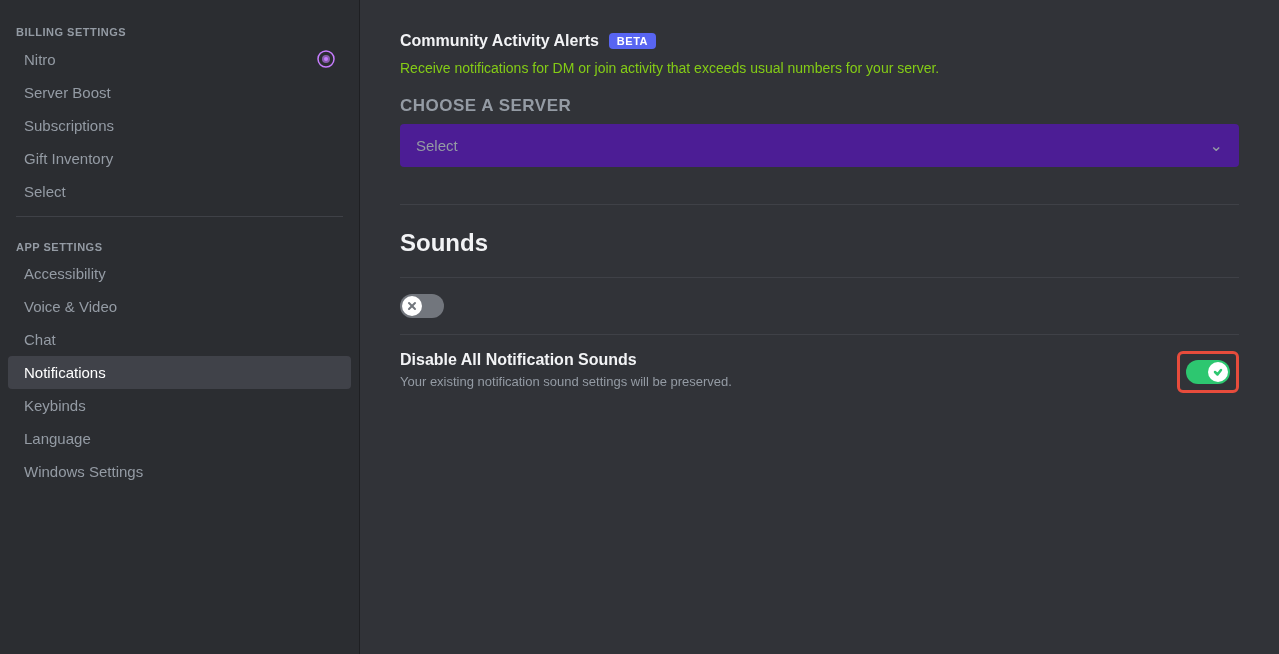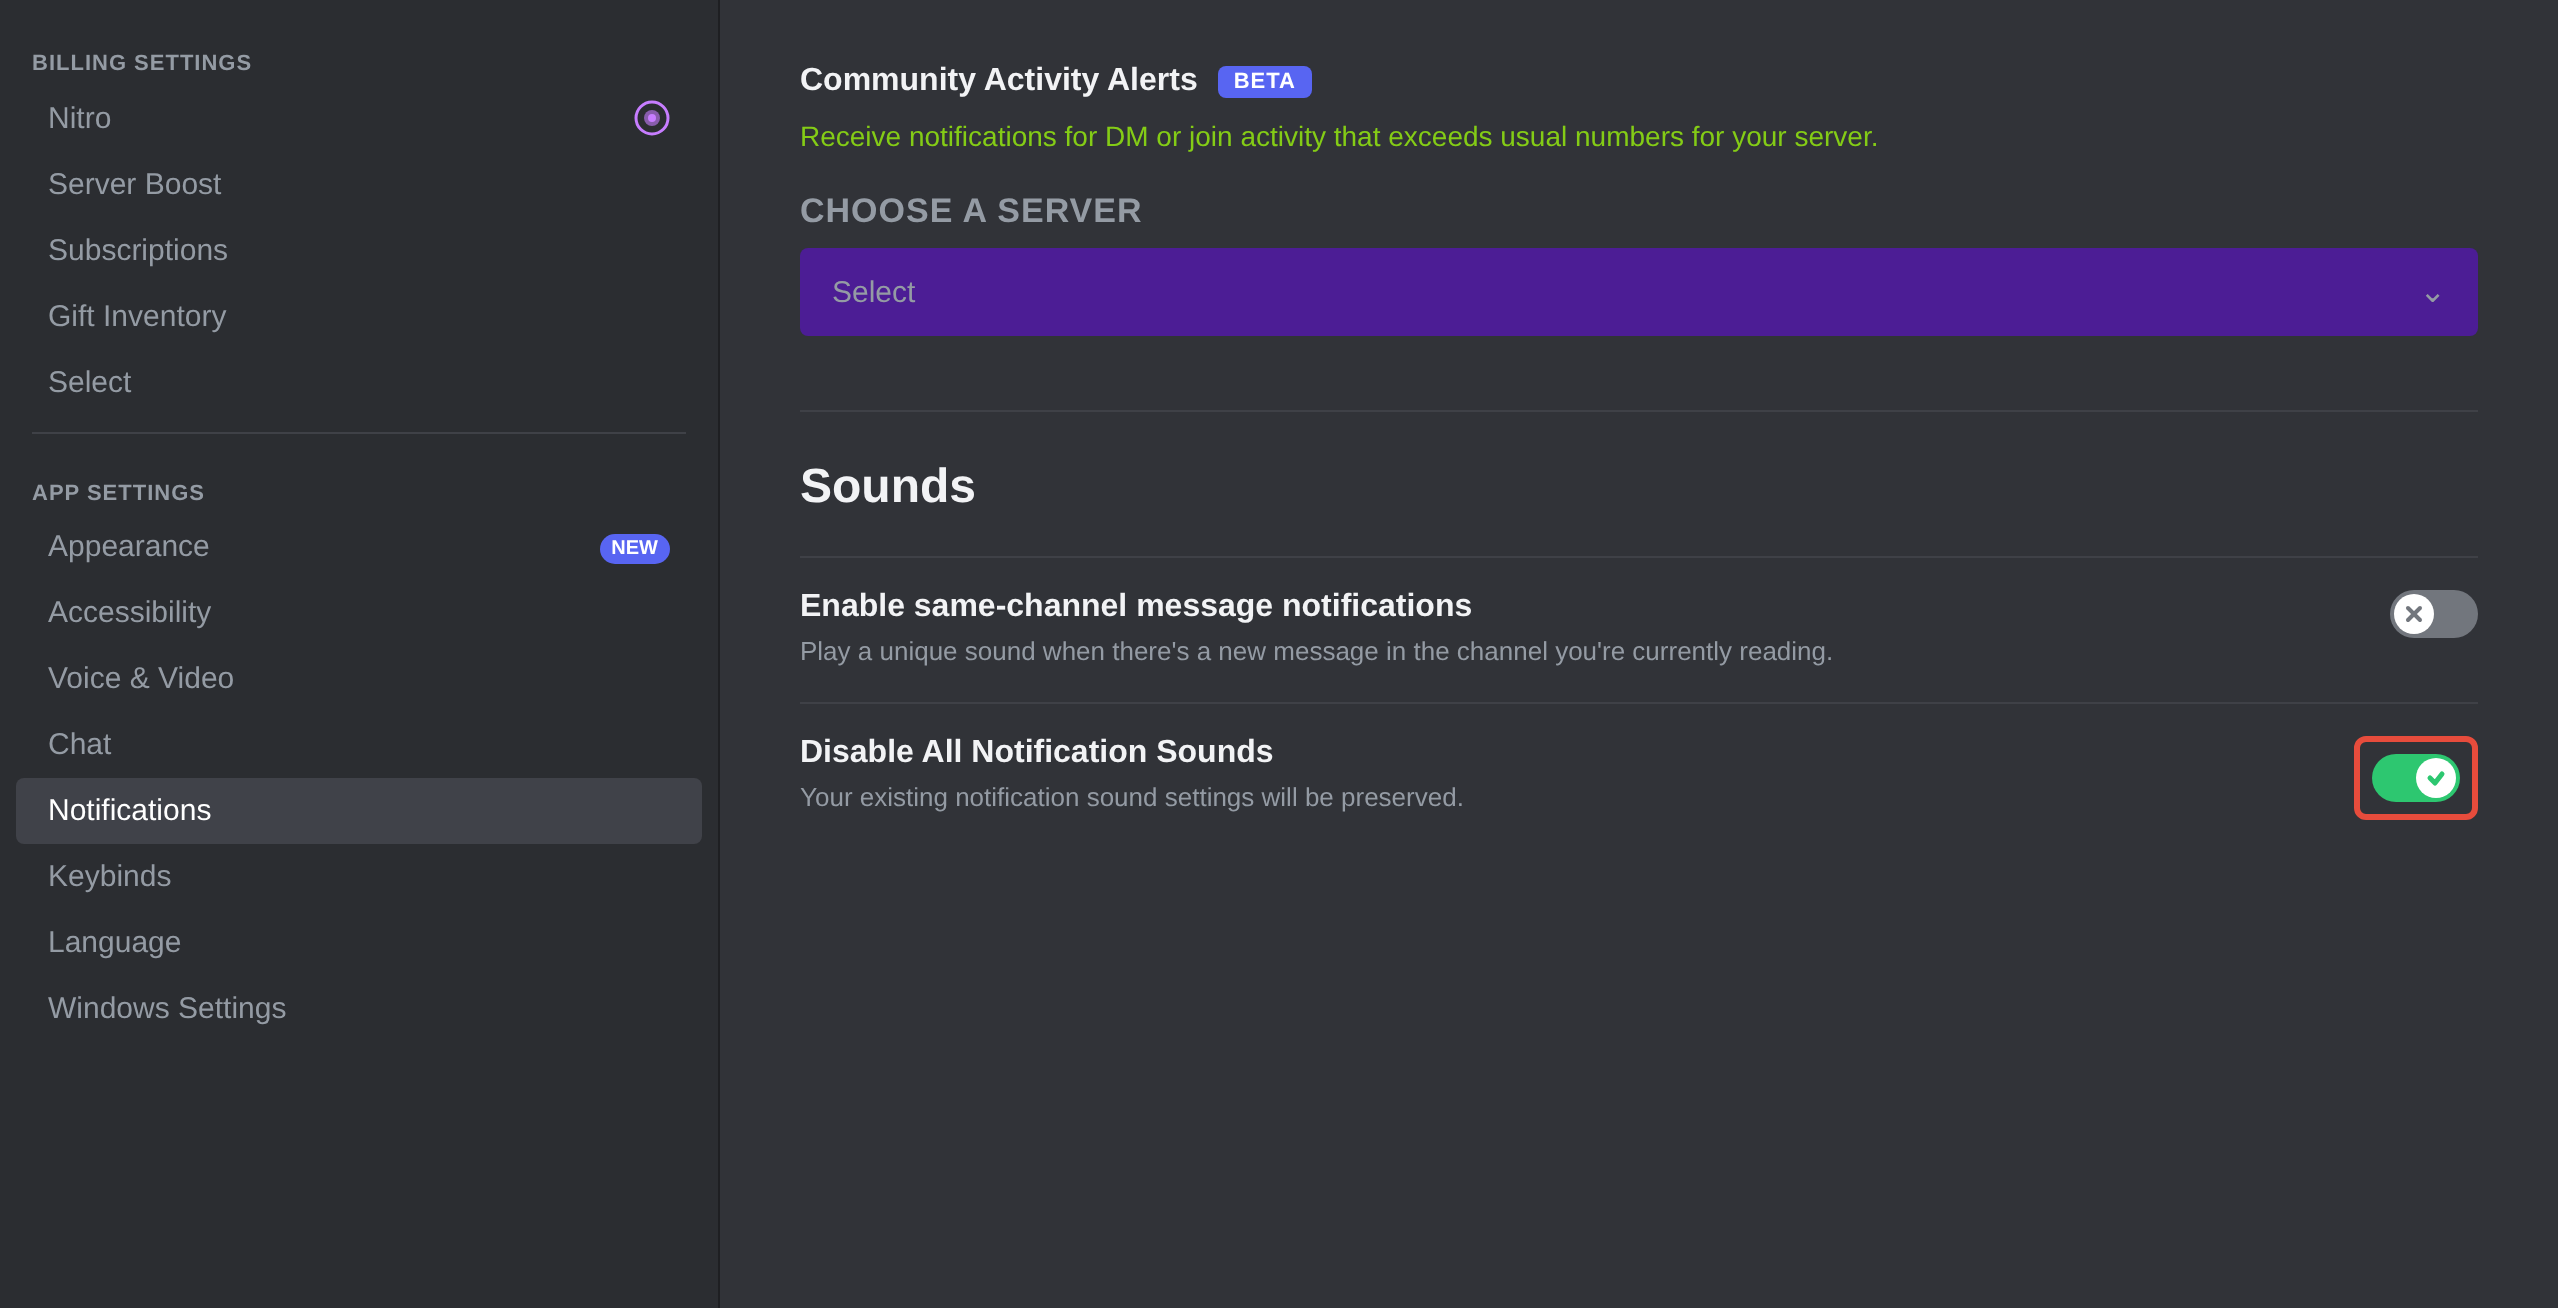--- a/index.html
+++ b/index.html
@@ -298,24 +298,20 @@
   </div>
 
   <div class="sidebar-item">
     <span>Select</span>
   </div>
 
   <div class="divider"></div>
 
   <div class="section-label">APP SETTINGS</div>
 
-  <div class="sidebar-item">
-    <span>Appearance</span>
-    <span class="badge-new">NEW</span>
-  </div>
 
   <div class="sidebar-item">
     <span>Accessibility</span>
   </div>
 
   <div class="sidebar-item">
     <span>Voice &amp; Video</span>
   </div>
 
   <div class="sidebar-item">
@@ -353,24 +349,20 @@
       <span class="chevron">⌄</span>
     </div>
   </div>
 
   <div class="content-divider"></div>
 
   <div>
     <div class="sounds-title">Sounds</div>
 
     <div class="setting-row">
-      <div class="setting-text">
-        <div class="setting-name">Enable same-channel message notifications</div>
-        <div class="setting-desc">Play a unique sound when there's a new message in the channel you're currently reading.</div>
-      </div>
       <div class="toggle-off">
         <div class="knob">
           <svg viewBox="0 0 10 10">
             <line x1="2" y1="2" x2="8" y2="8" stroke="#72767d" stroke-width="2" stroke-linecap="round"></line>
             <line x1="8" y1="2" x2="2" y2="8" stroke="#72767d" stroke-width="2" stroke-linecap="round"></line>
           </svg>
         </div>
       </div>
     </div>
 

